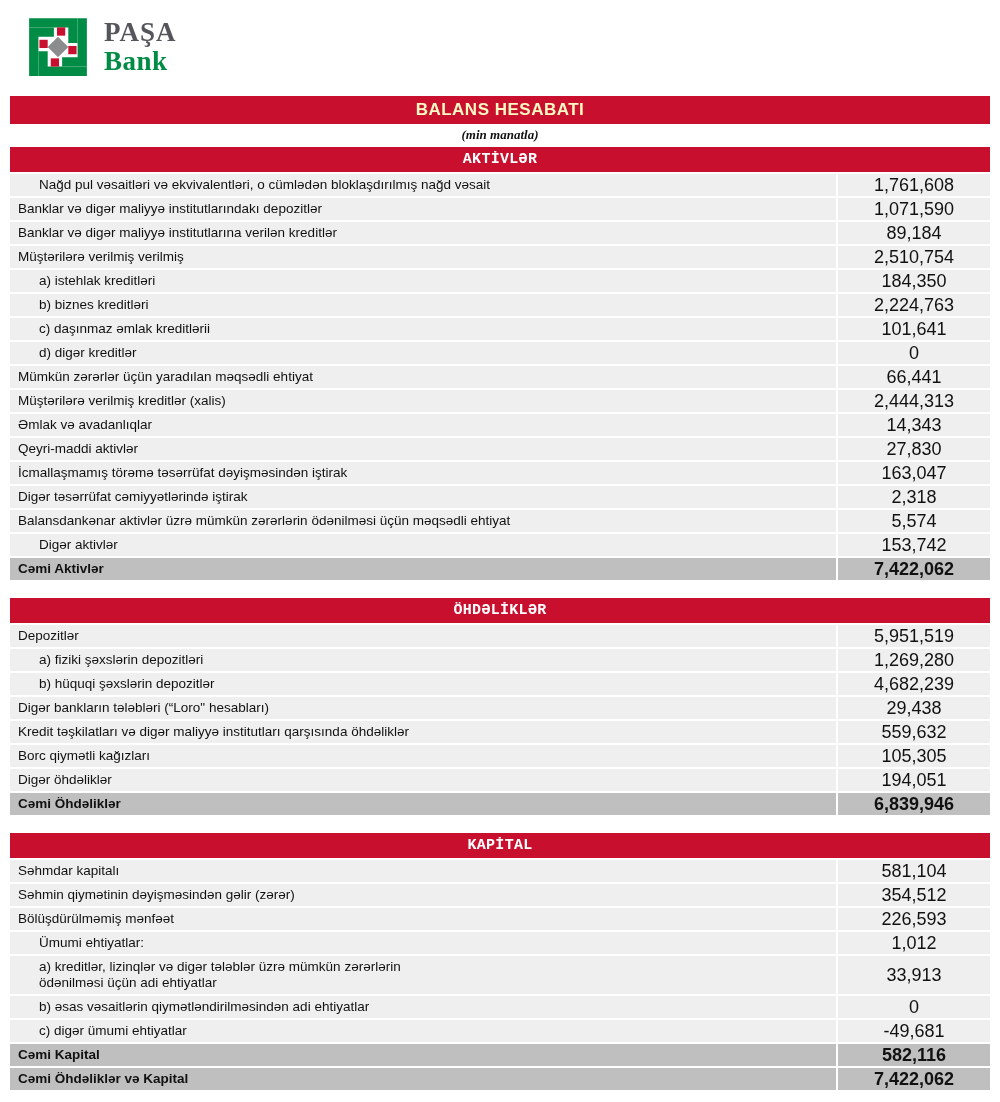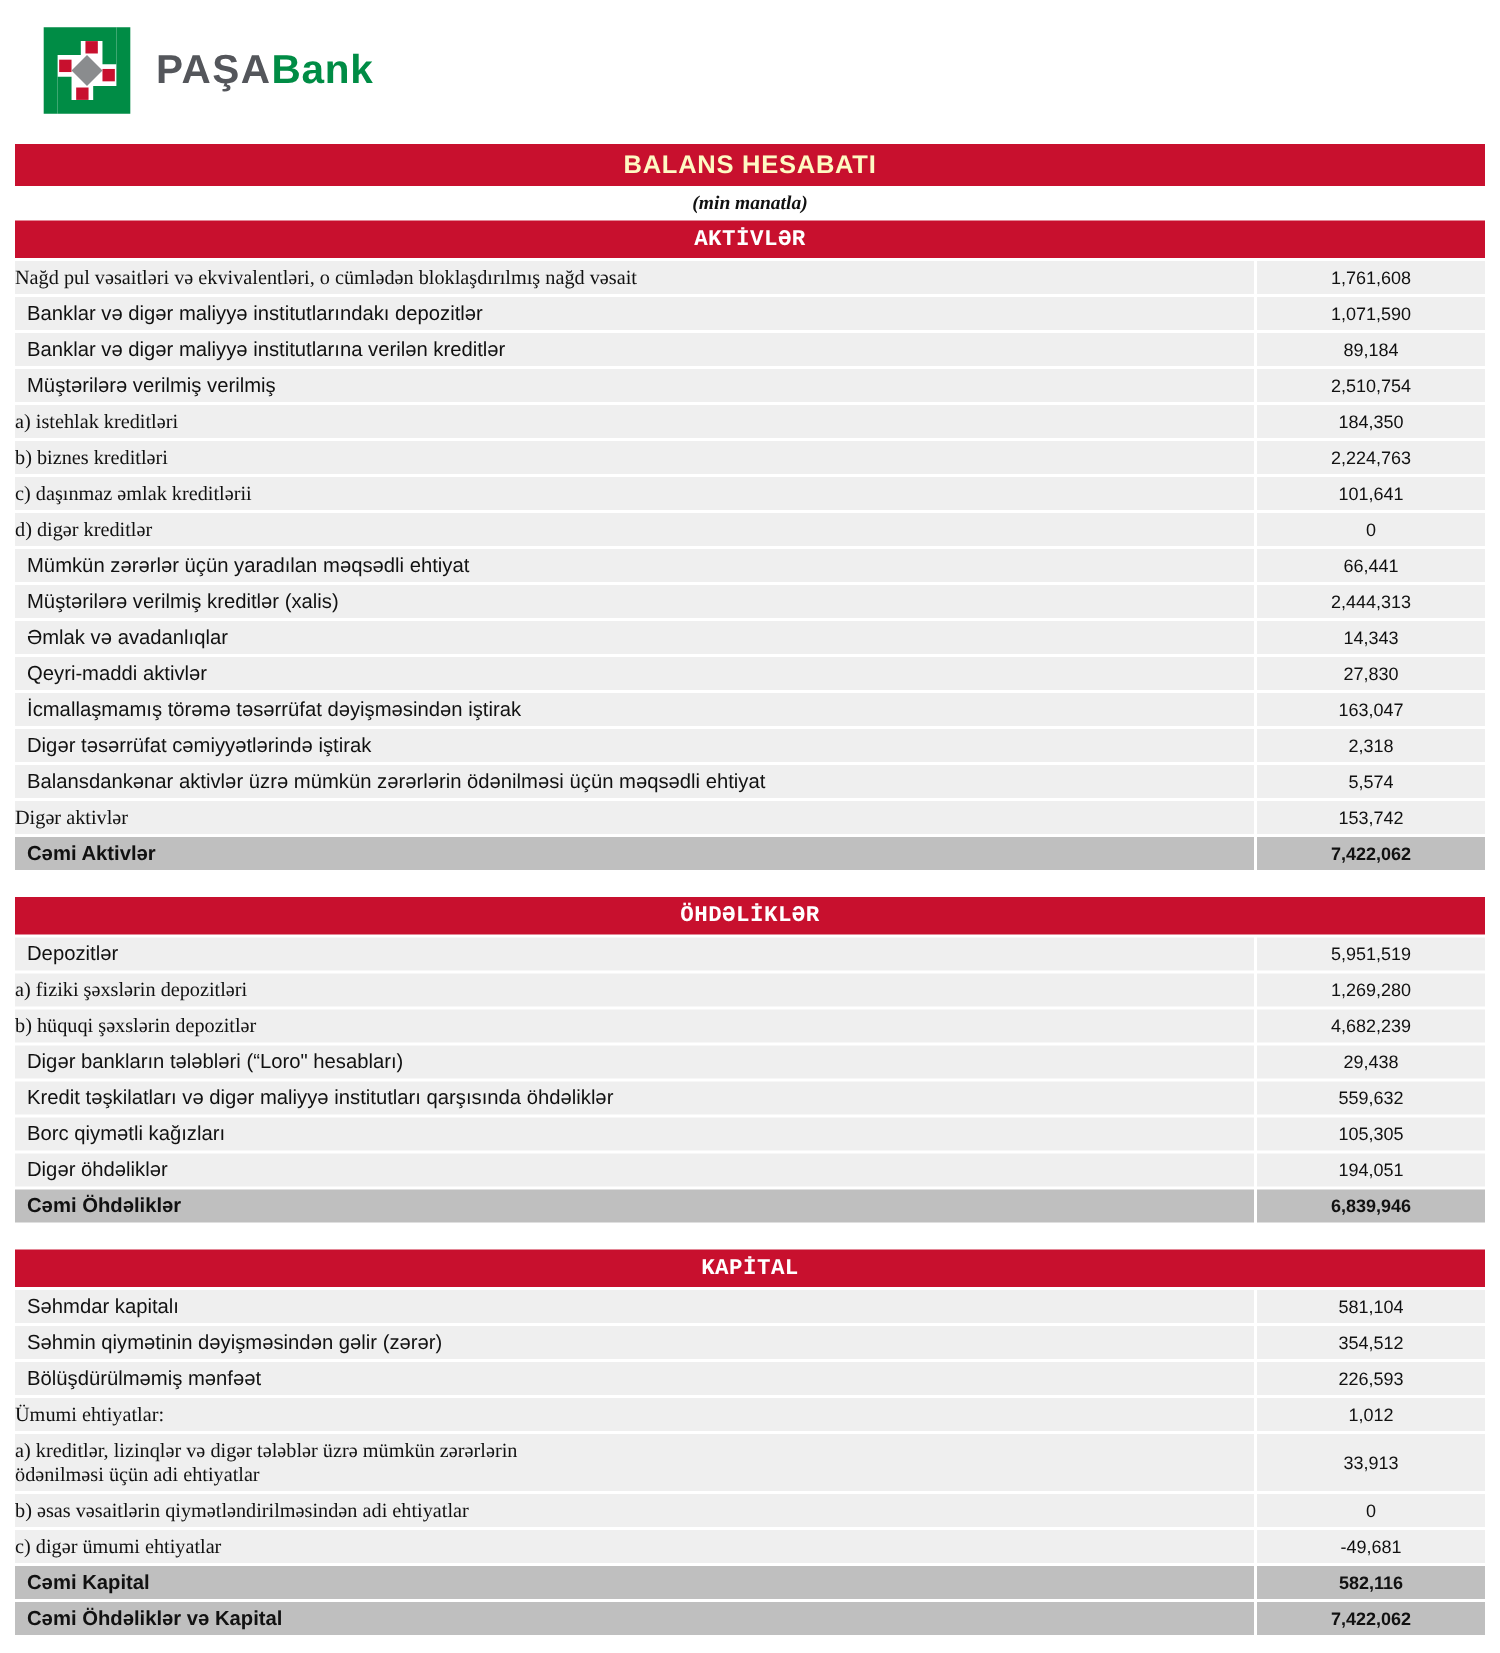--- a/index.html
+++ b/index.html
@@ -17,21 +17,21 @@
     width:1000px;height:1102px;
     font-family:"Liberation Sans", sans-serif;
     color:var(--text);
     overflow:hidden;
   }
   .page{padding:0 10px;}
 
   
   .logo-row{display:flex;align-items:center;gap:13px;padding:9px 0 12px 15px;height:96px;}
   .logo-emblem{width:66px;height:66px;display:block;}
-  .logo-text{display:flex;line-height:1.04;}
+  .logo-text{display:flex;flex-direction:column;line-height:1.04;font-family:Liberation Serif, serif;}
   .logo-line1{font-size:27px;font-weight:bold;color:var(--logo-gray);letter-spacing:1px;}
   .logo-line2{font-size:27px;font-weight:bold;color:var(--logo-green);letter-spacing:.5px;}
 
   
   .title-bar{
     background:var(--red);color:#fef9c3;text-align:center;
     font-weight:bold;font-size:17px;height:28px;line-height:28px;letter-spacing:.5px;
   }
   .unit-note{
     text-align:center;font-style:italic;font-weight:bold;font-size:13px;
@@ -46,23 +46,23 @@
     background:var(--red);color:#fff;text-align:center;
     font-weight:bold;font-size:15px;height:25px;line-height:25px;
     margin-bottom:2px;letter-spacing:.3px;font-family:Liberation Mono, monospace;
   }
   .row{display:flex;margin-bottom:2px;}
   .cell{background:var(--row-bg);min-height:22px;}
   .cell.label{
     flex:1;padding:3px 8px;font-size:13.5px;line-height:16px;
     white-space:pre-line;
   }
-  .cell.label.indent{padding-left:0;font-family:Liberation Serif, serif;}
+  .cell.label.indent{padding-left:29px;}
   .cell.value{
-    width:152px;margin-left:2px;font-size:12px;
+    width:152px;margin-left:2px;font-size:18px;
     display:flex;align-items:center;justify-content:center;
   }
   .row.total .cell{background:var(--total-bg);font-weight:bold;}
 </style>
 </head>
 <body>
 
 <div class="page">
 
   <div class="logo-row">

